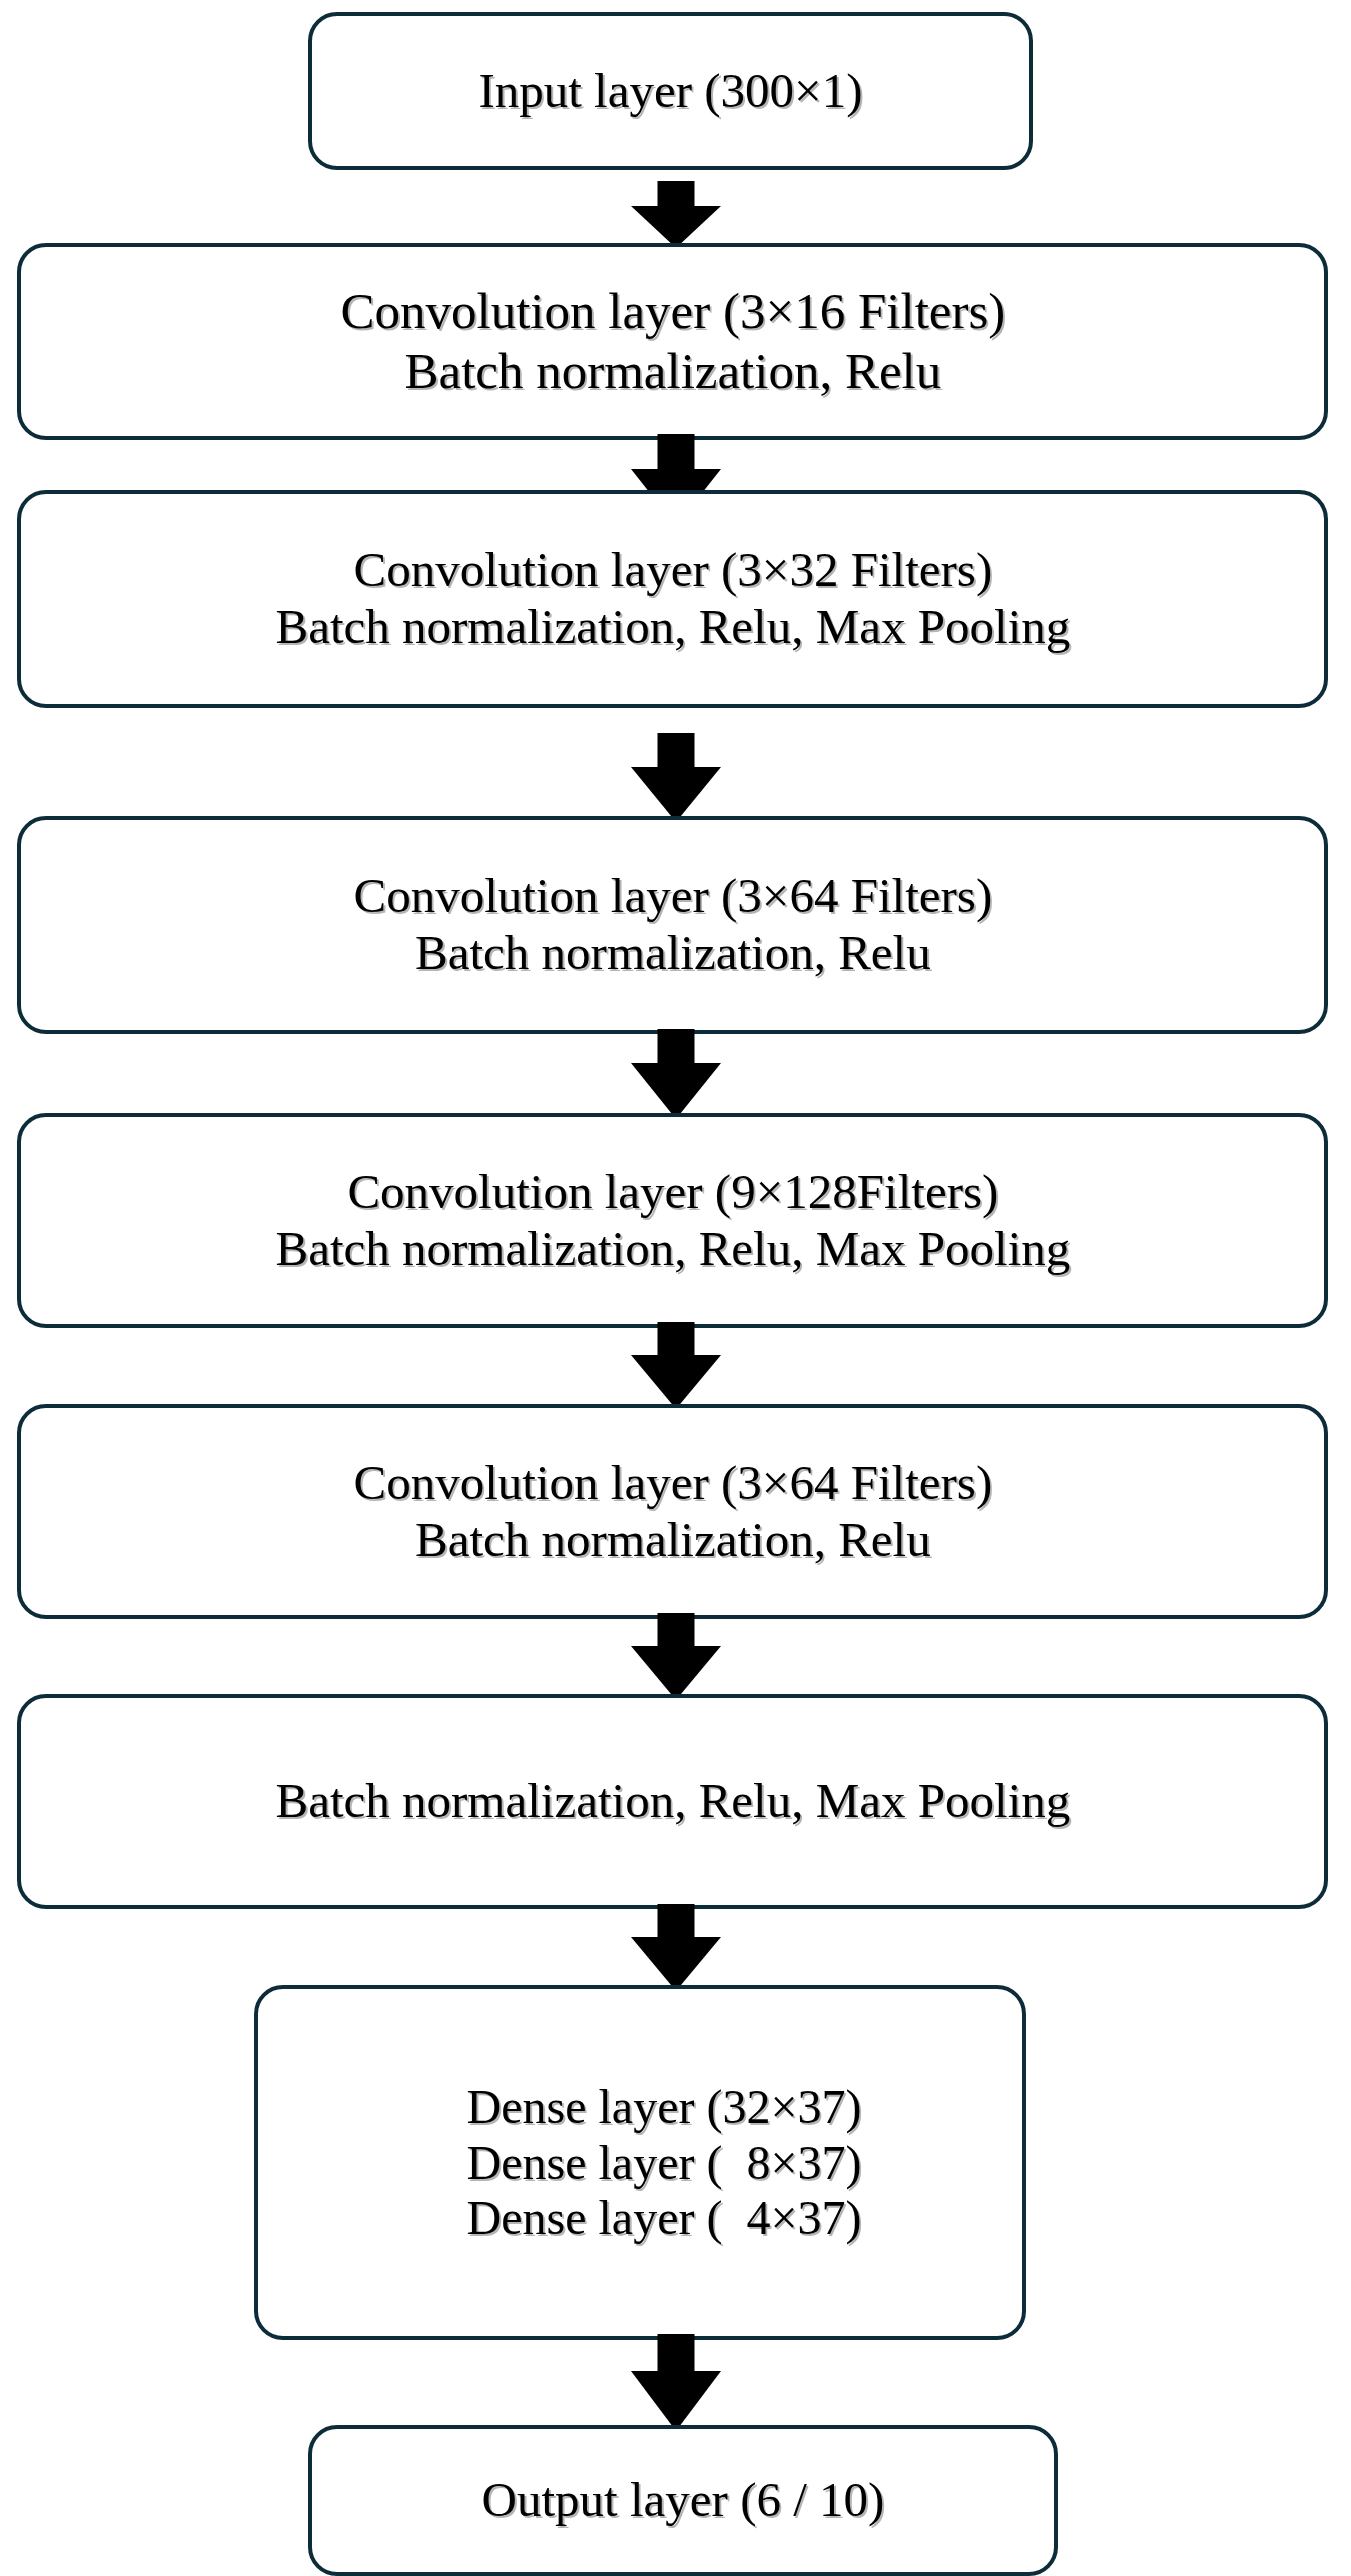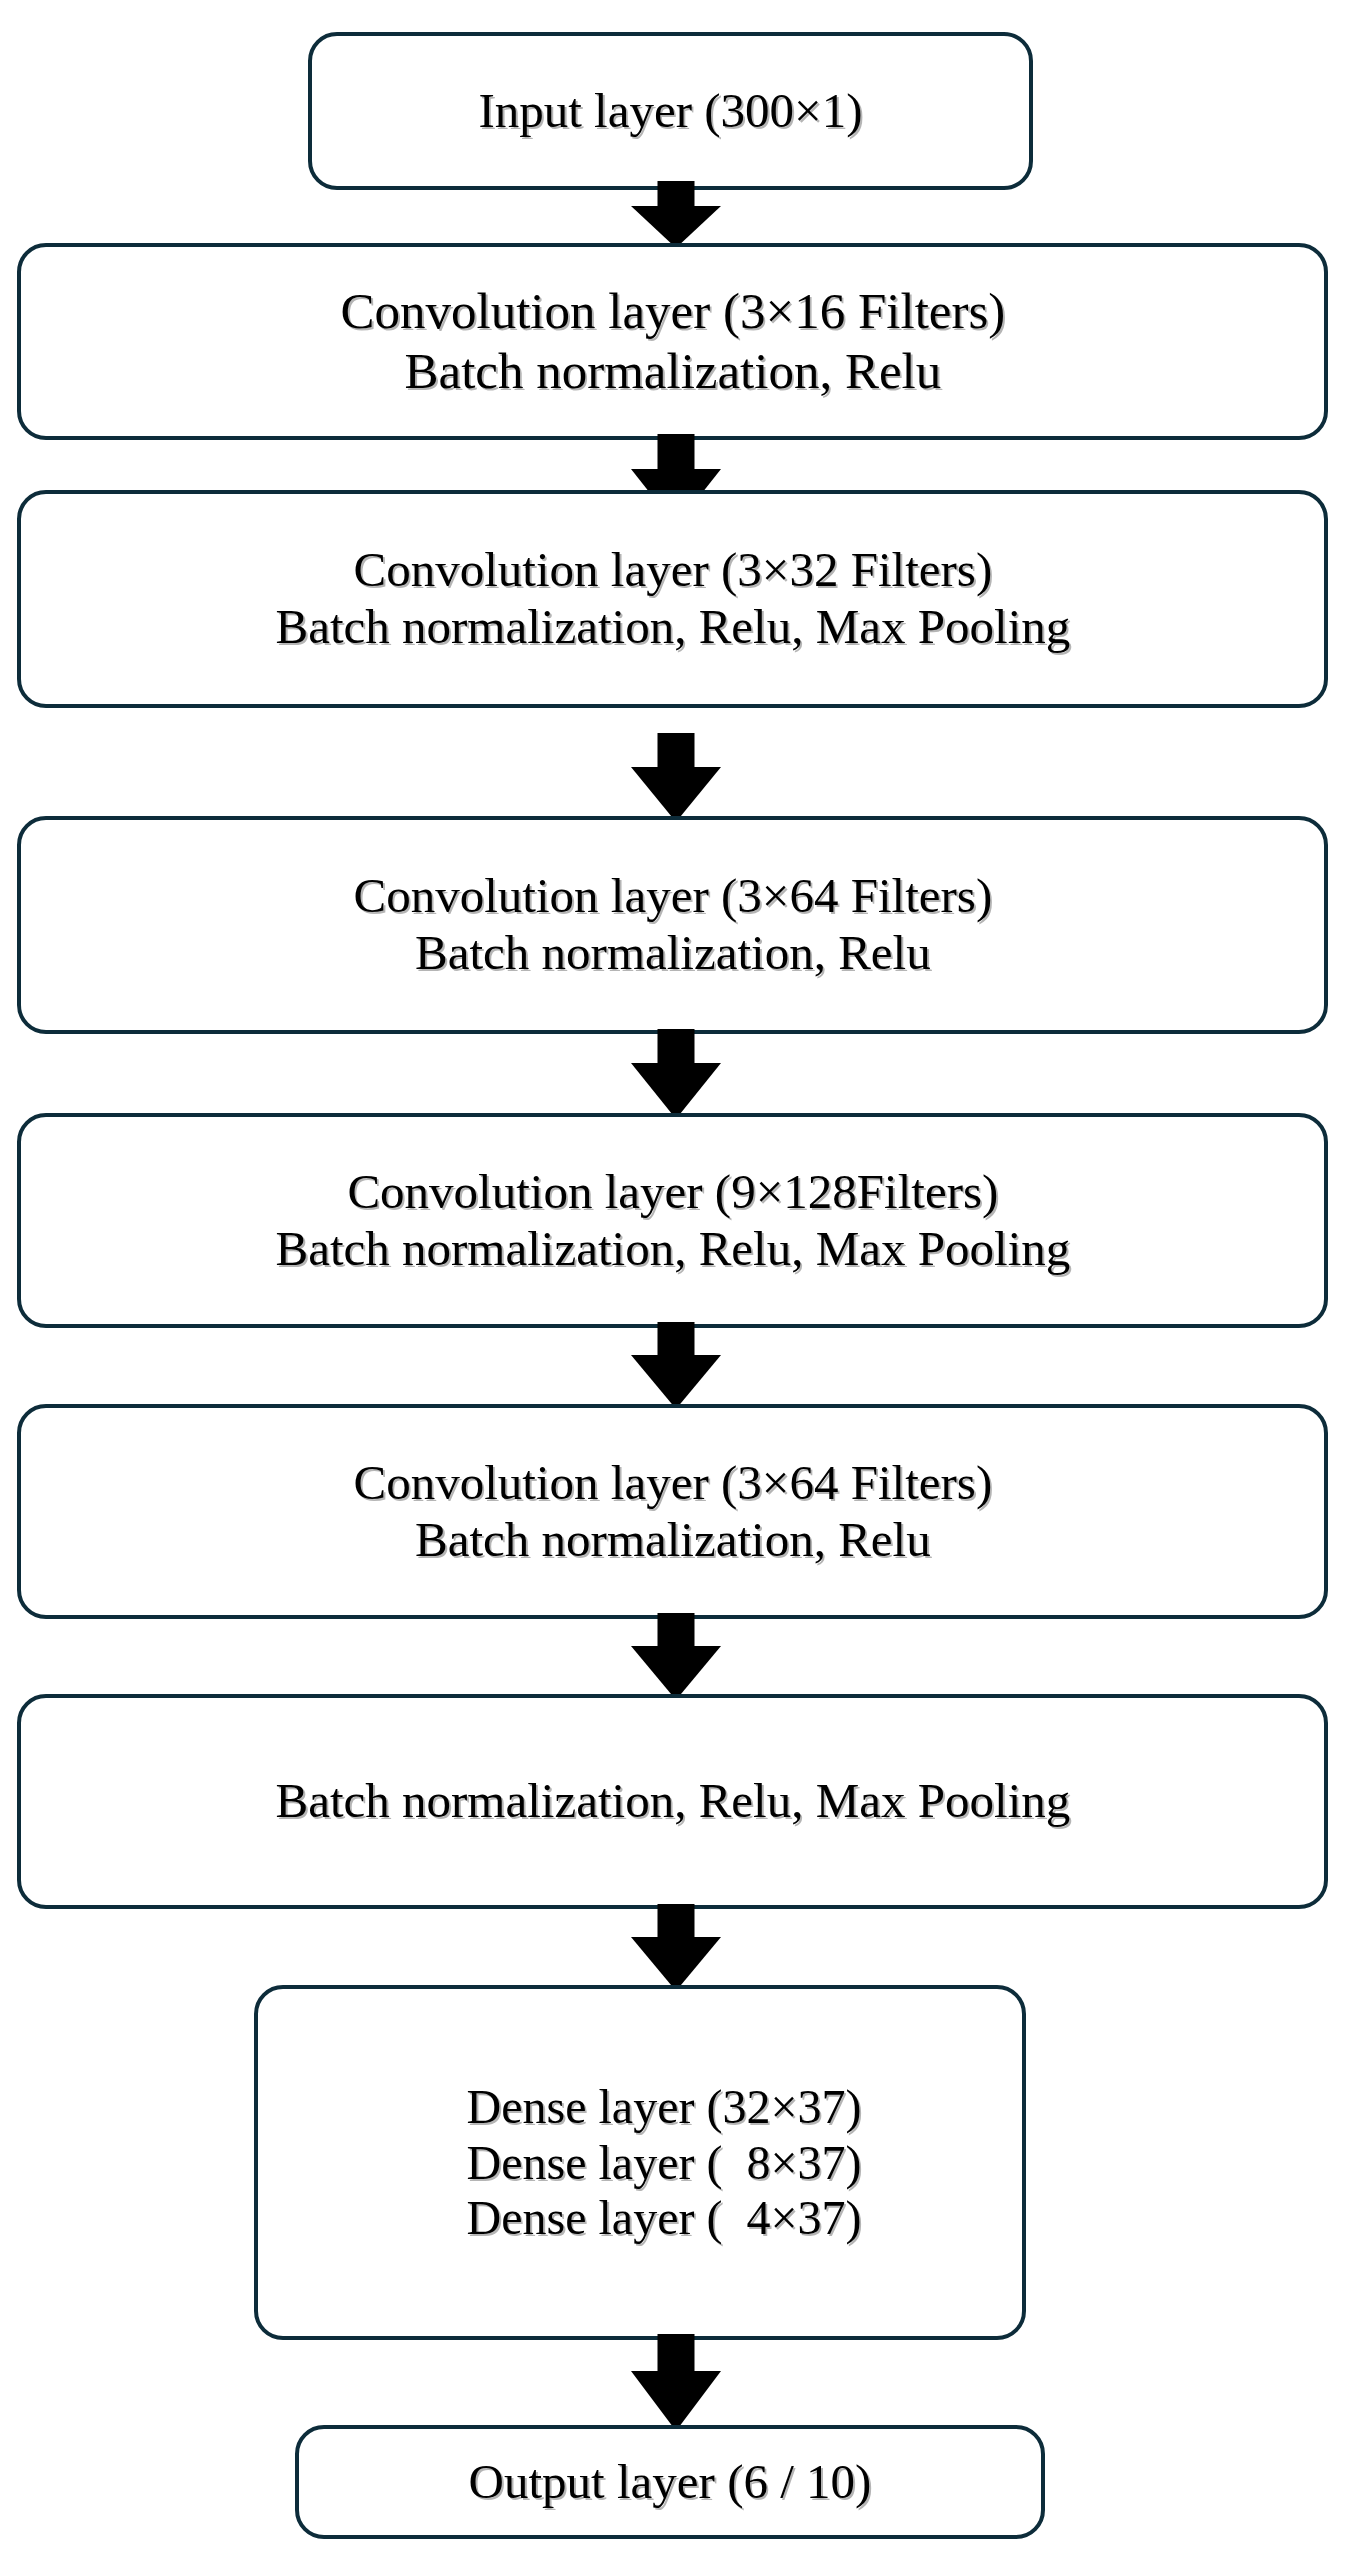--- a/index.html
+++ b/index.html
@@ -81,21 +81,21 @@
     border-top-style: solid;
     border-top-color: #000000;
   }
   .arrow { background: transparent; }
 </style>
 </head>
 <body>
 
 <div id="diagram">
 
-  <div class="node n-input" style="top: 32px; height: 158px; font-size: 49px;">
+  <div class="node n-input" style="top: 12px; height: 158px; font-size: 49px;">
     <span class="line">Input layer (300×1)</span>
   </div>
 
   <div class="arrow a1" style="left: 0px; width: 1351px; top: 181px; height: 67px;">
     <span class="shaft" style="height: 27.6px;"></span>
     <span class="head" style="border-top-width: 42px;"></span>
   </div>
 
   <div class="node n-conv1" style="top: 243px; height: 197px; font-size: 51px;">
     <span class="line">Convolution layer (3×16 Filters)</span>
@@ -160,18 +160,18 @@
     <span class="line">Dense layer (32×37)</span>
     <span class="line">Dense layer (  8×37)</span>
     <span class="line">Dense layer (  4×37)</span>
   </div>
 
   <div class="arrow a8" style="left: 0px; width: 1351px; top: 2334px; height: 97px;">
     <span class="shaft" style="height: 39px;"></span>
     <span class="head" style="border-top-width: 60px;"></span>
   </div>
 
-  <div class="node n-output" style="top: 2425px; height: 114px; font-size: 49px;">
+  <div class="node n-output" style="top: 2425px; height: 151px; font-size: 49px; margin-left: 13px;">
     <span class="line">Output layer (6 / 10)</span>
   </div>
 
 </div>
 
 
 </body></html>

